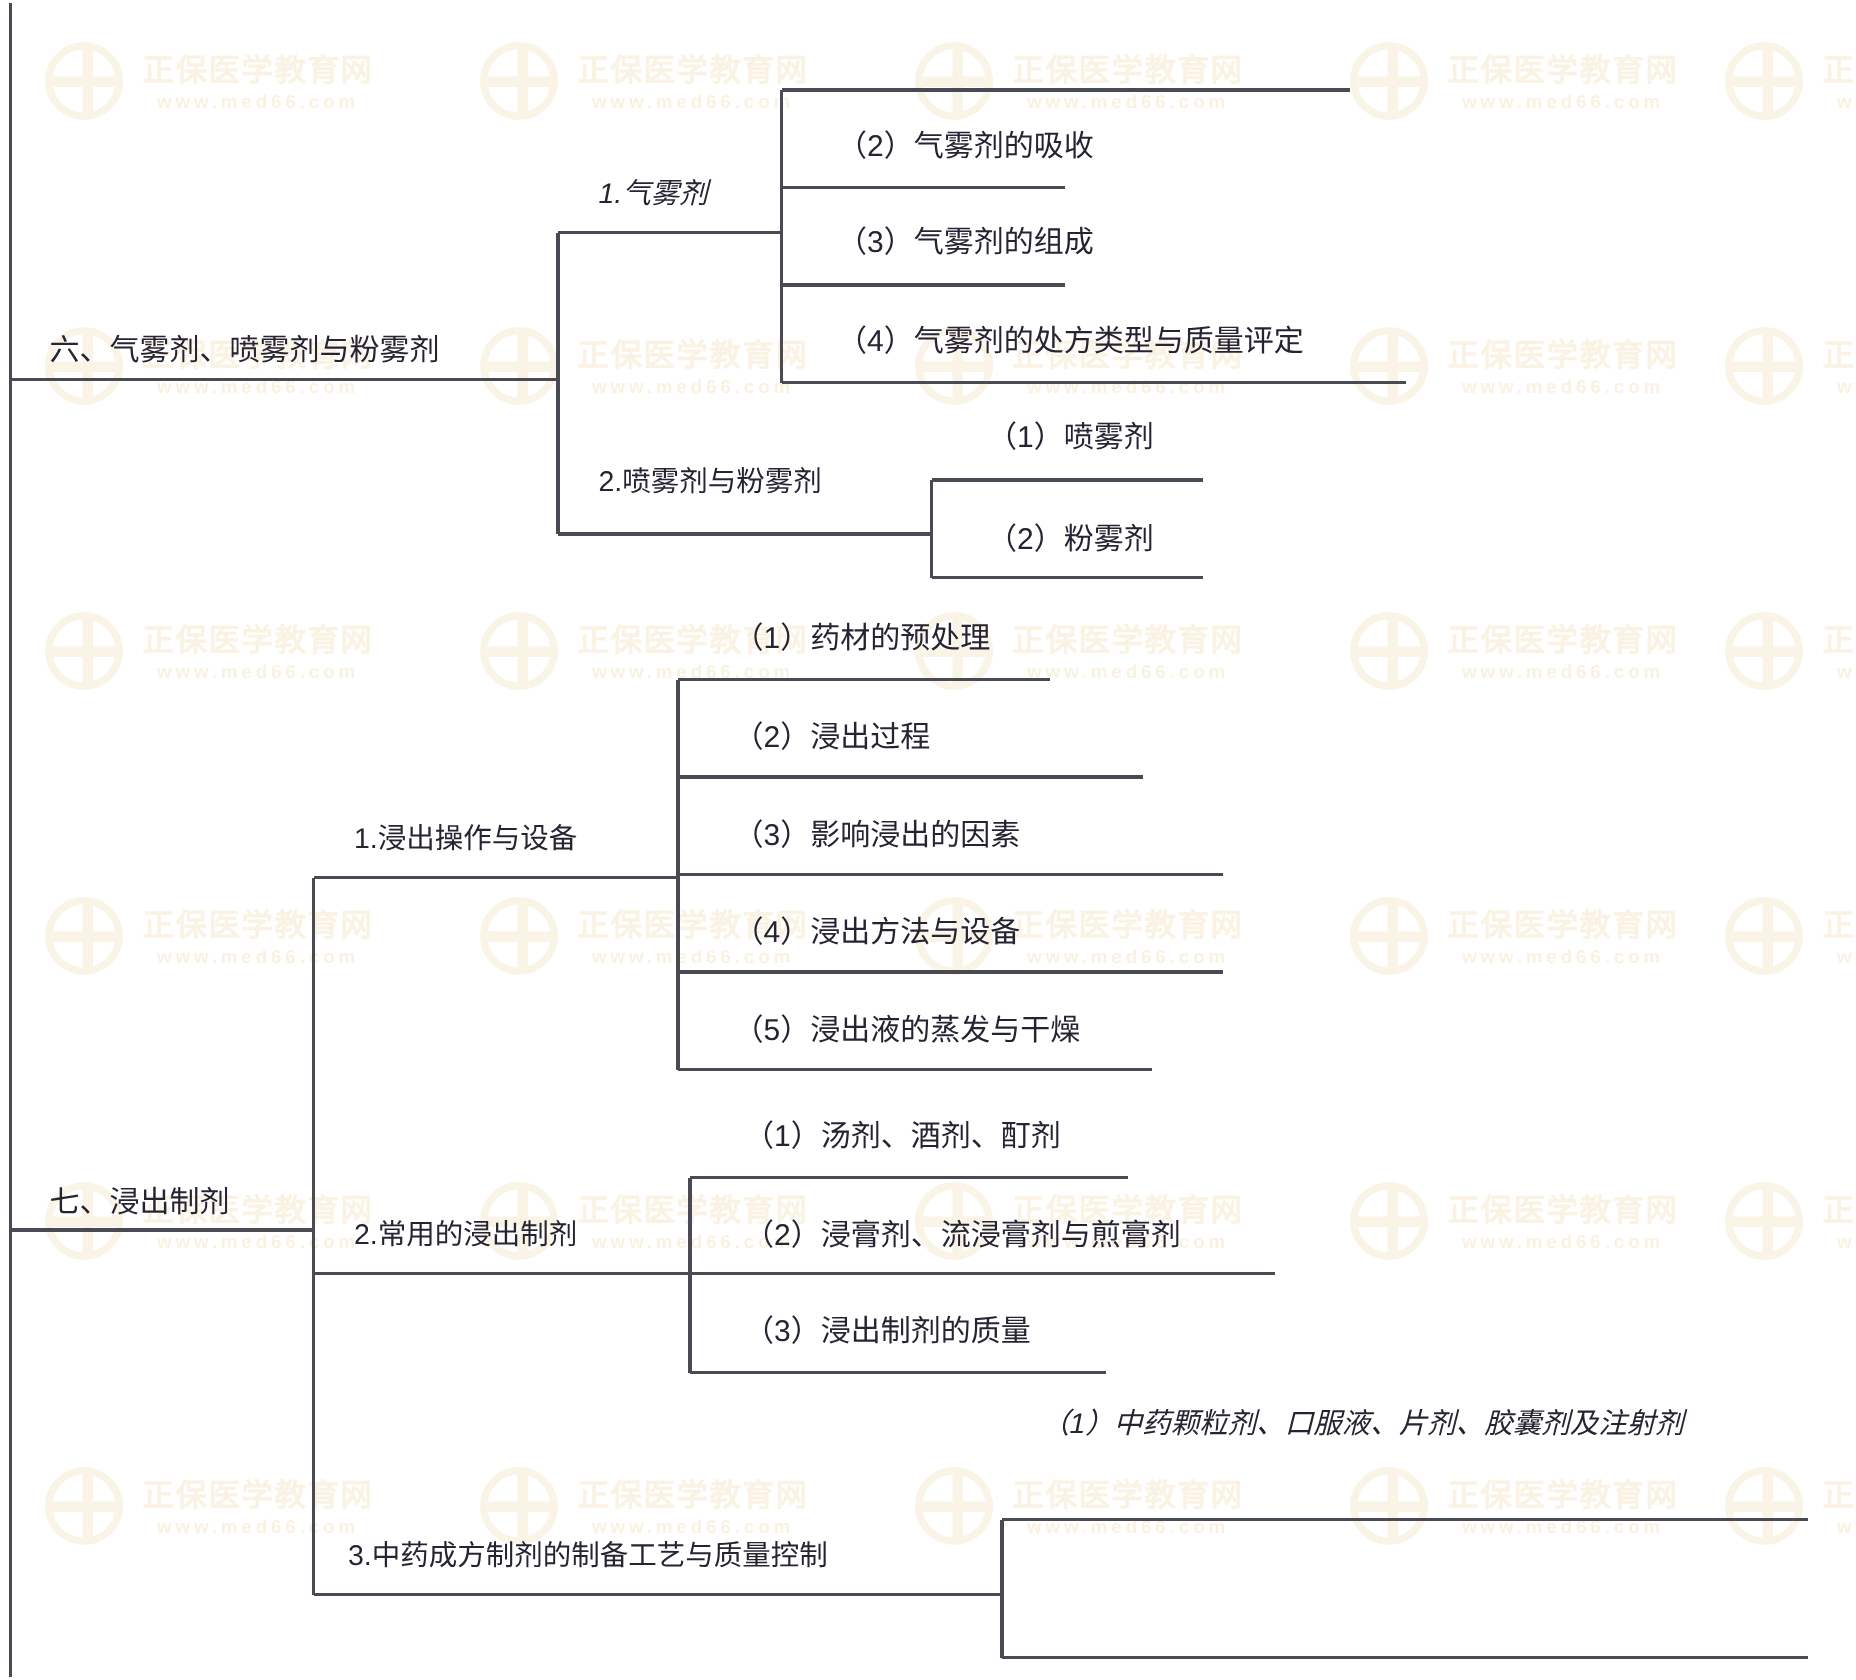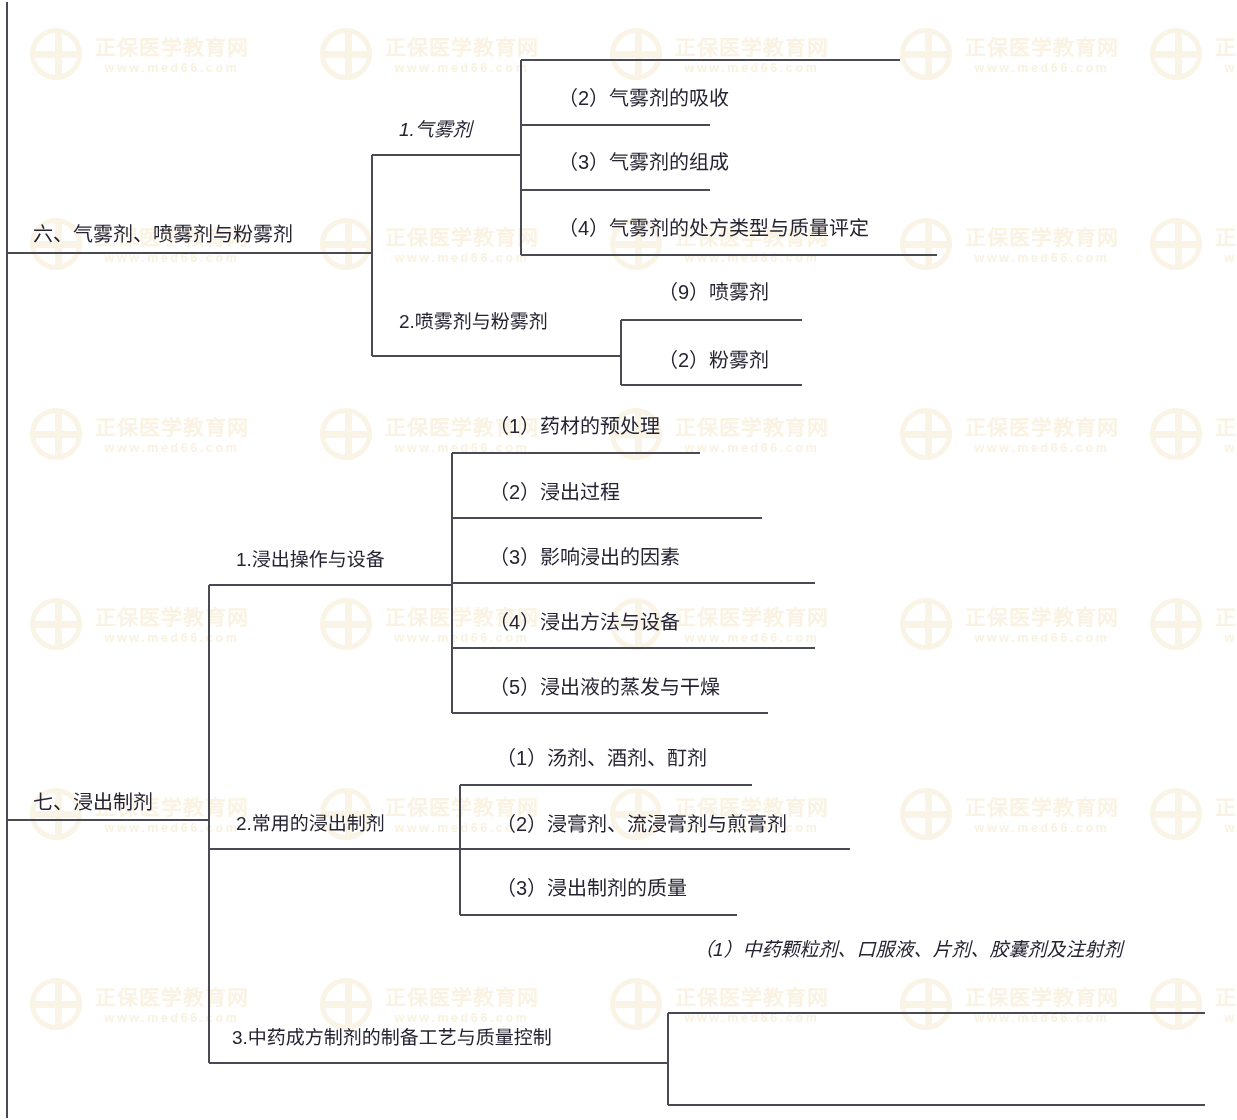--- a/index.html
+++ b/index.html
@@ -423,21 +423,21 @@
   <div class="node root-lv1" style="left:33px;top:222px;text-align:right;">六、气雾剂、喷雾剂与粉雾剂</div>
 
   <div class="node lv2" style="left:399px;top:118px;font-style:italic;">1.气雾剂</div>
 
   <div class="node lv3" style="left:558px;top:86px;">（2）气雾剂的吸收</div>
   <div class="node lv3" style="left:558px;top:150px;">（3）气雾剂的组成</div>
   <div class="node lv3" style="left:558px;top:216px;">（4）气雾剂的处方类型与质量评定</div>
 
   <div class="node lv2" style="left:399px;top:310px;">2.喷雾剂与粉雾剂</div>
 
-  <div class="node lv3" style="left:658px;top:280px;">（9）喷雾剂</div>
+  <div class="node lv3" style="left:658px;top:280px;">（1）喷雾剂</div>
   <div class="node lv3" style="left:658px;top:348px;">（2）粉雾剂</div>
 
   <div class="node root-lv1" style="left:33px;top:790px;">七、浸出制剂</div>
 
   <div class="node lv2" style="left:236px;top:548px;">1.浸出操作与设备</div>
 
   <div class="node lv3" style="left:489px;top:414px;">（1）药材的预处理</div>
   <div class="node lv3" style="left:489px;top:480px;">（2）浸出过程</div>
   <div class="node lv3" style="left:489px;top:545px;">（3）影响浸出的因素</div>
   <div class="node lv3" style="left:489px;top:610px;">（4）浸出方法与设备</div>

